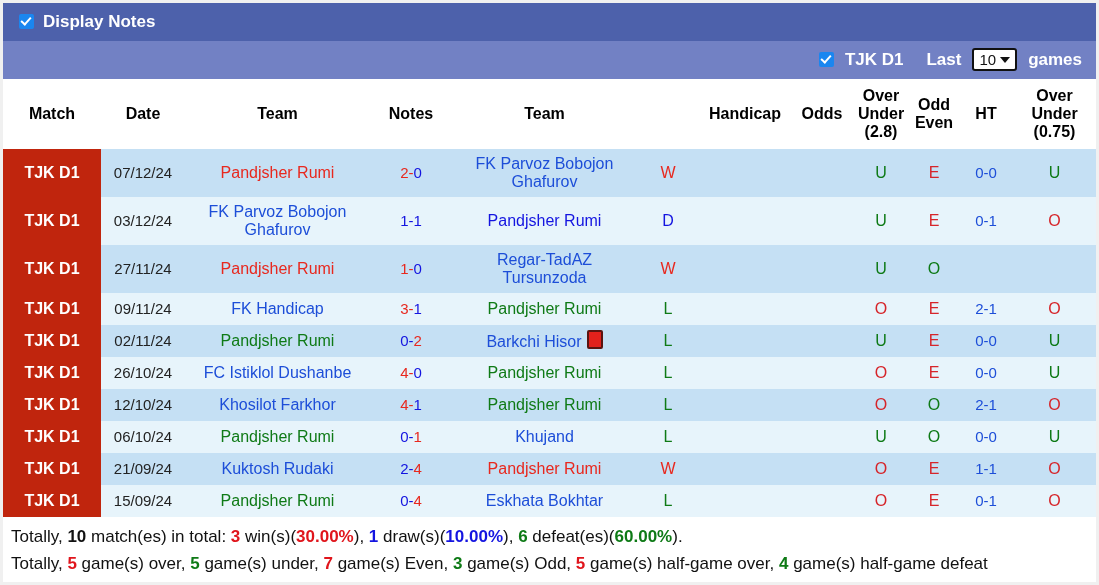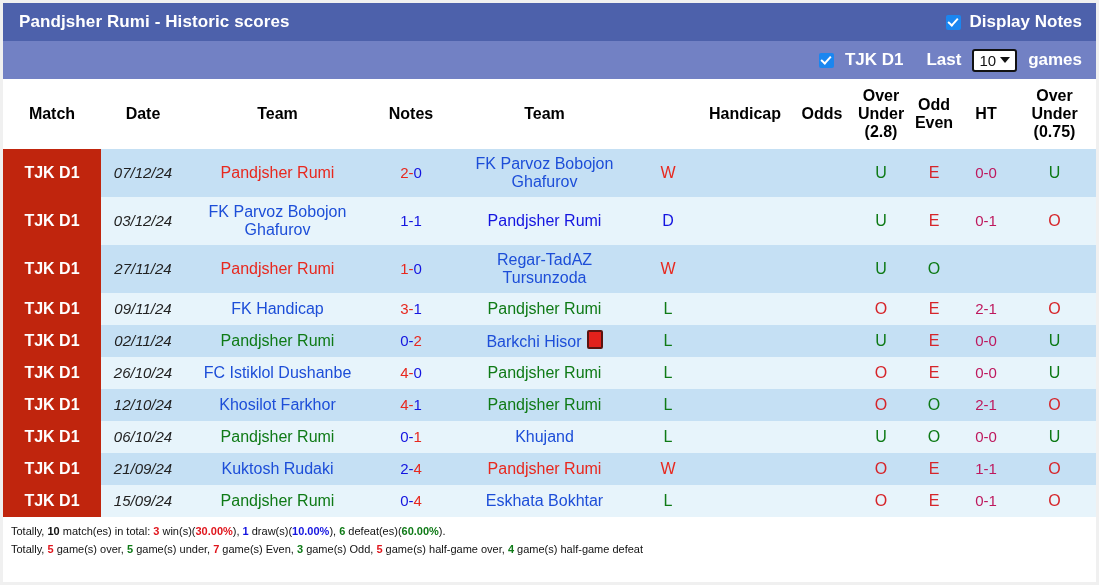--- a/index.html
+++ b/index.html
@@ -166,26 +166,26 @@
     line-height: 1.15;
     vertical-align: middle;
   }
   td.match-cell {
     background: #c0250d;
     color: #ffffff;
     font-weight: bold;
     font-size: 16px;
     padding: 0;
   }
-  td.date-cell { font-size: 15px; color: #222; font-style: italic; }
+  td.date-cell { font-size: 15px; color: #222; }
   td.team-cell { font-size: 16px; }
   td.result-cell { font-size: 15px; }
   td.wdl-cell { font-size: 16px; }
   td.mark-cell { font-size: 16px; }
-  td.ht-cell { font-size: 15px; color: #be185d; }
+  td.ht-cell { font-size: 15px; color: #1d4ed8; }
 
   .t-red   { color: #e8281e; }
   .t-blue  { color: #1414e0; }
   .t-green { color: #0f7a16; }
   .t-black { color: #1d4ed8; }
 
   .s-red   { color: #e8281e; }
   .s-blue  { color: #1414e0; }
 
   .m-red   { color: #d6252a; }
@@ -203,38 +203,37 @@
   }
 
   
   .footer {
     background: #ffffff;
     padding: 6px 8px 4px 8px;
     box-sizing: border-box;
     flex: 1;
   }
   .foot-line {
-    font-size: 11px;
+    font-size: 17px;
     color: #111;
     line-height: 1.62;
     white-space: nowrap;
   }
   .f-red   { color: #e0151c; font-weight: bold; }
   .f-blue  { color: #1414e0; font-weight: bold; }
   .f-green { color: #0e7a16; font-weight: bold; }
   .f-black { color: #111; font-weight: bold; }
 </style>
 </head>
 <body>
 
 <div class="page">
   <div class="panel">
 
     <div class="titlebar">
-      <div class="title-text">Pandjsher Rumi - Historic scores</div>
       <div class="title-right">
         <span class="cb"></span>
         <span class="notes-label">Display Notes</span>
       </div>
     </div>
 
     <div class="filterbar">
       <span class="cb"></span>
       <span class="league-label">TJK D1</span>
       <span class="last-label">Last</span>

